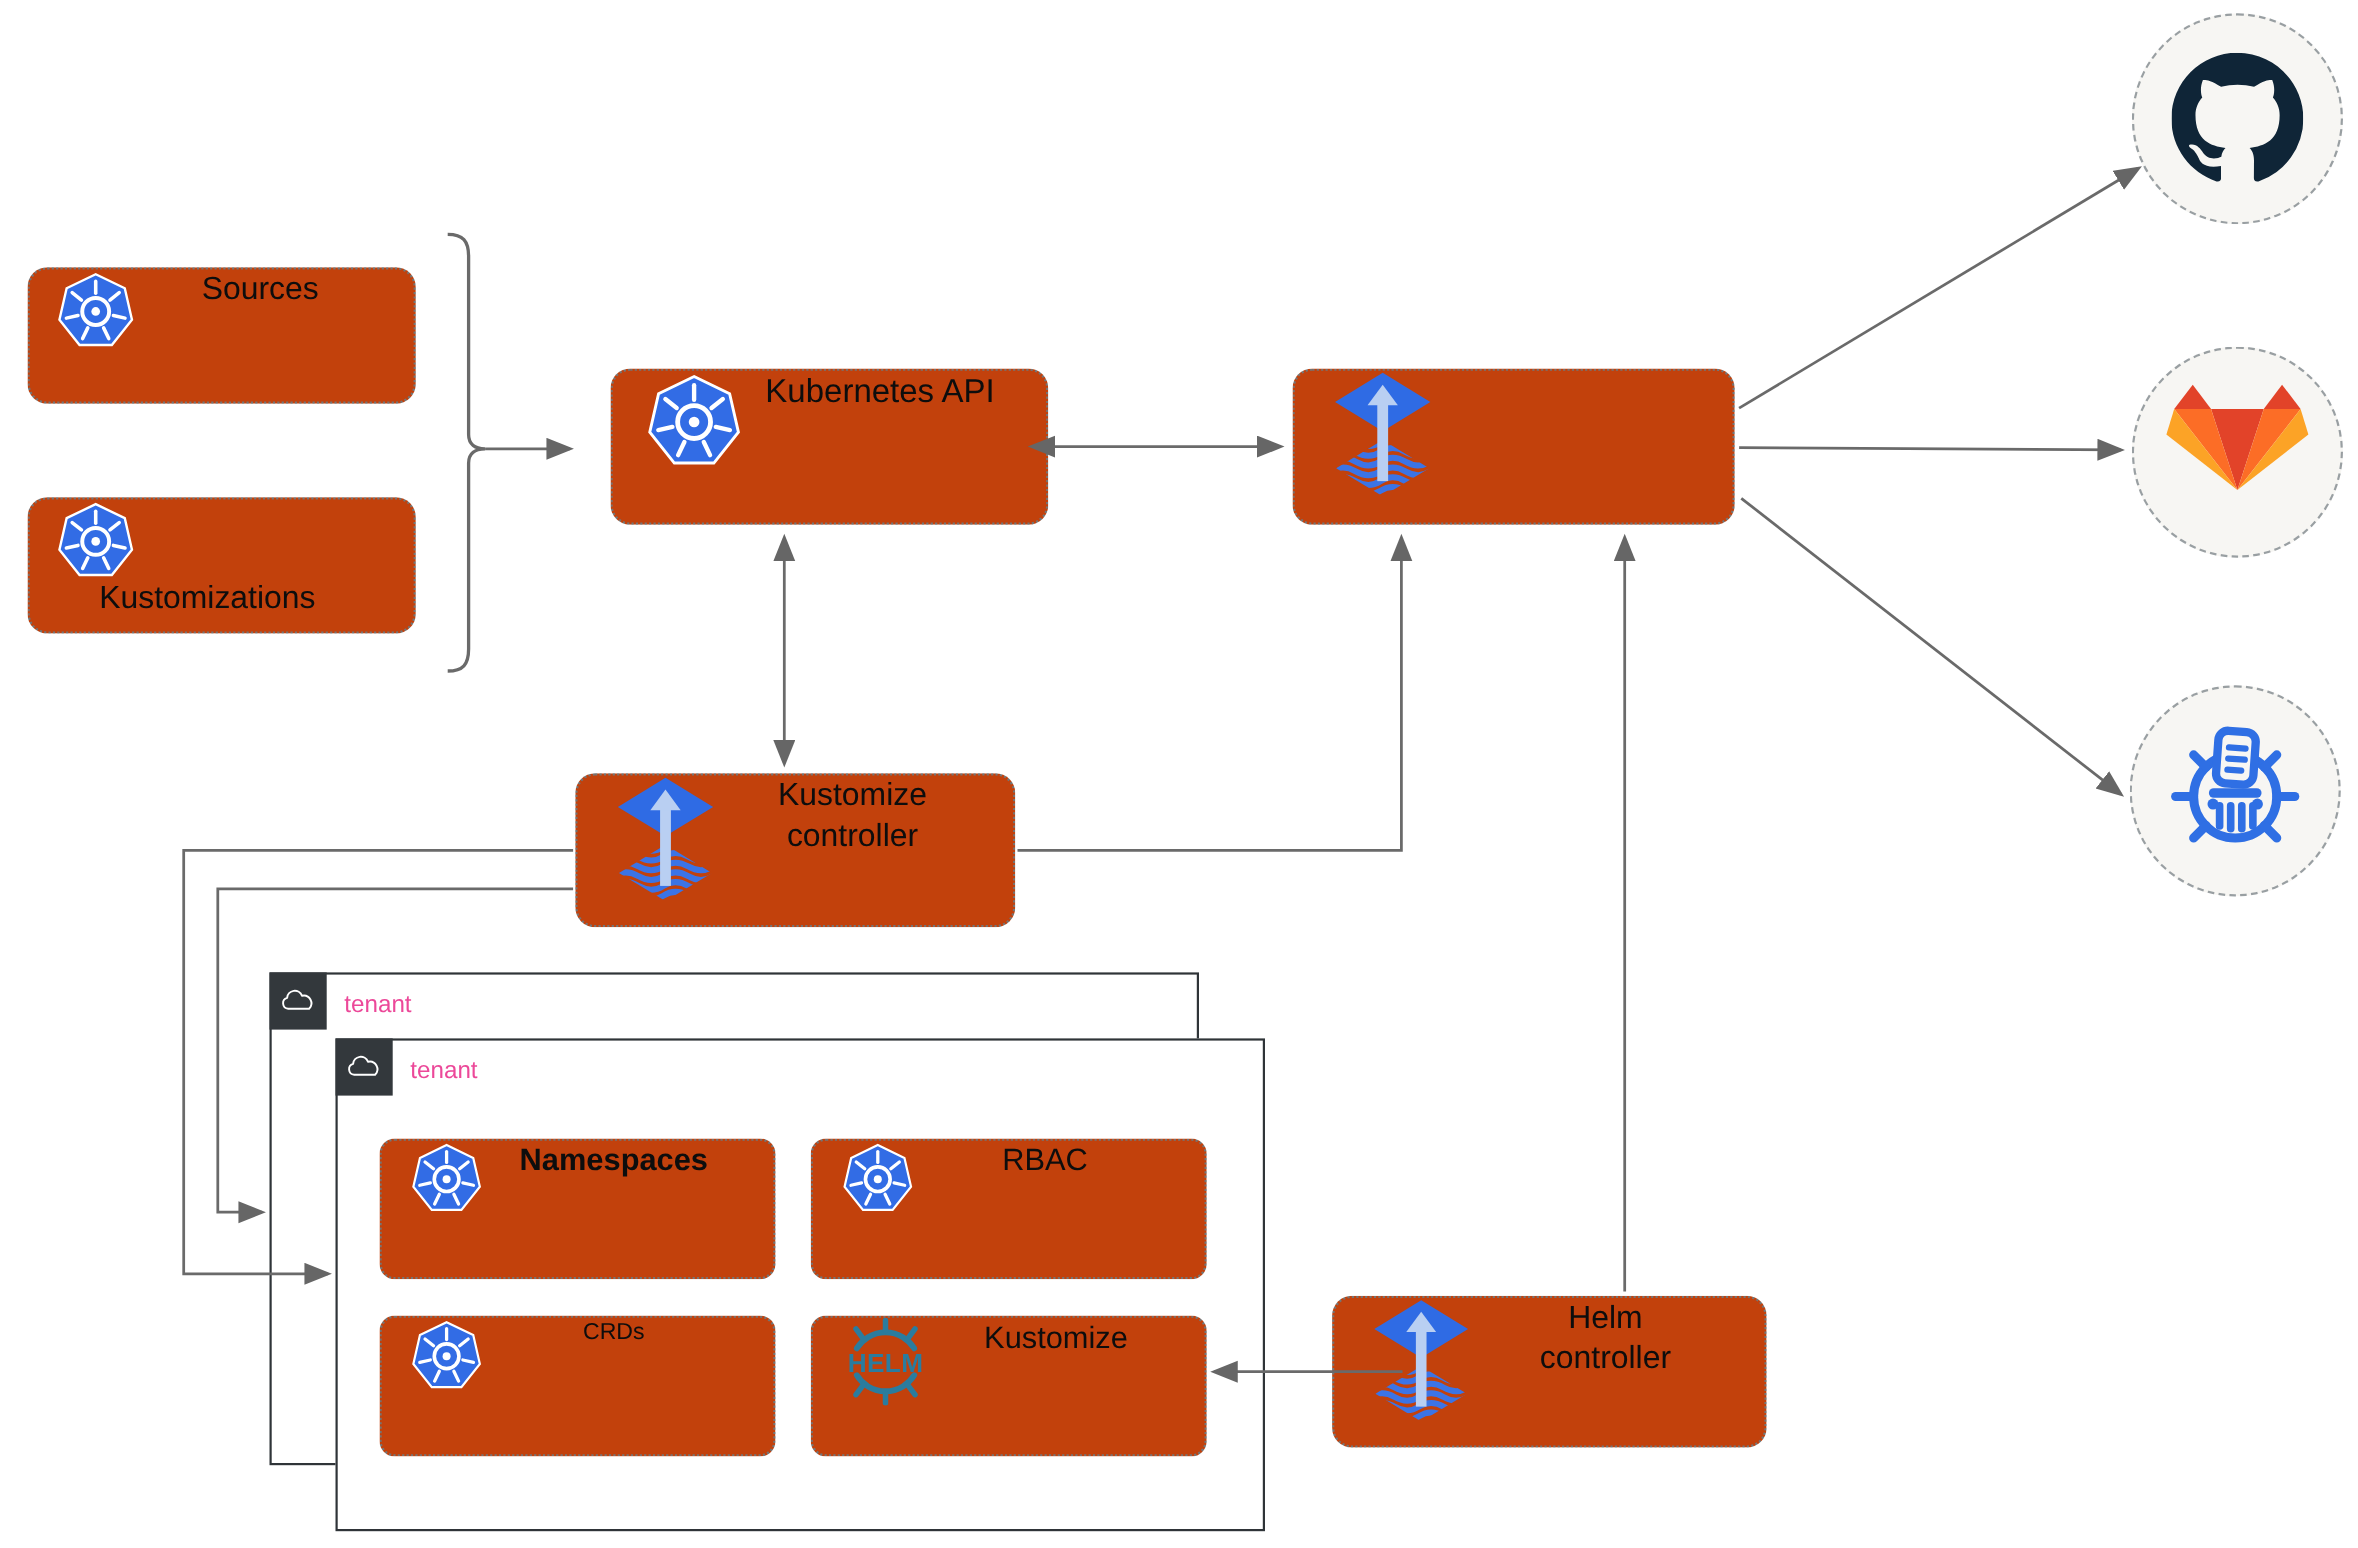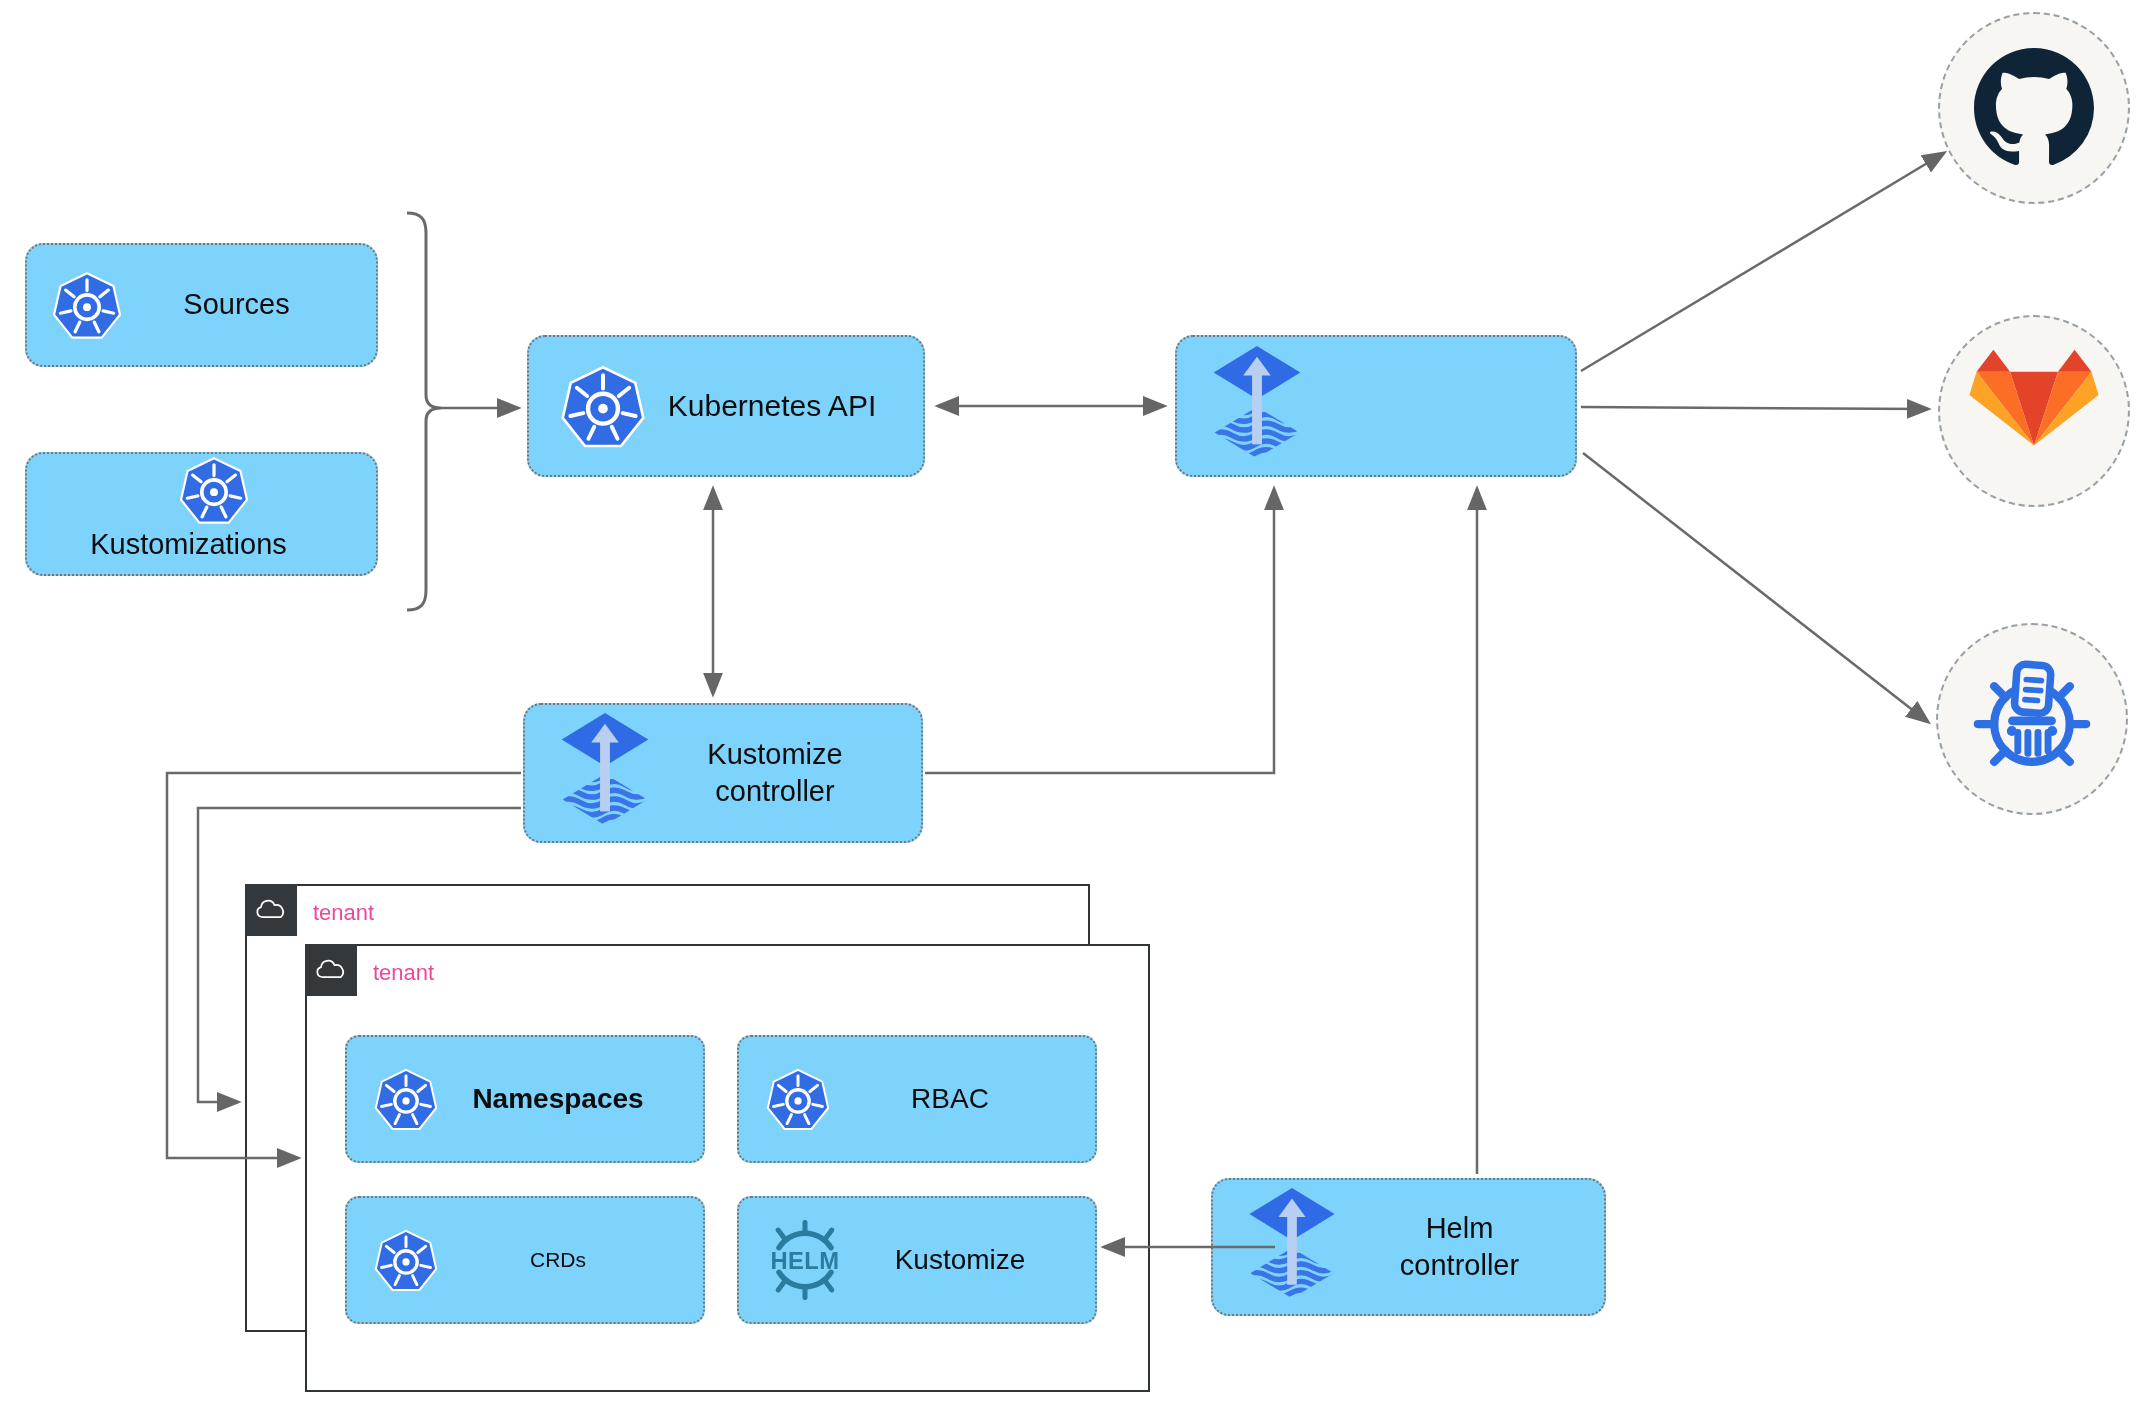--- a/index.html
+++ b/index.html
@@ -2,22 +2,22 @@
 <html><head>
 <meta charset="utf-8">
 <style>
   html,body{margin:0;padding:0;background:#ffffff;}
   .canvas{
     position:relative;width:2144px;height:1407px;background:#ffffff;
     font-family:"Liberation Sans",sans-serif;overflow:hidden;
   }
   
   .card{
-    position:absolute;background:#7dd3fc;border:2px dotted #757575;border-radius:18px;
-    display:flex;align-items:center;box-sizing:border-box;z-index:3;
+    position:absolute;background:#c2410c;border:2px dotted #757575;border-radius:18px;
+    display:flex;box-sizing:border-box;z-index:3;
   }
   .card .ic{flex:0 0 auto;margin-left:30px;display:block;}
   .card .lbl{flex:1;text-align:center;font-size:29px;color:#0d0d0d;line-height:1.28;padding-right:26px;}
   .card .lbl span{display:inline-block;}
   .card .lbl.narrow span{max-width:175px;}
   
   .tenant{
     position:absolute;background:#ffffff;border:2px solid #2f3438;box-sizing:border-box;z-index:2;
   }
   .tenant .badge{
@@ -161,21 +161,21 @@
     <div class="lbl"><span>Sources</span></div>
   </div>
 
   <div class="card" style="left:25px;top:452px;width:353px;height:124px;flex-direction:column;">
     <svg class="ic" width="72" height="72" style="margin-left:24px;">
         <use href="#i-k8s"></use>
       </svg>
     <div class="lbl"><span>Kustomizations</span></div>
   </div>
 
-  <div class="card" style="left:527px;top:335px;width:398px;height:142px;">
+  <div class="card" style="left:555px;top:335px;width:398px;height:142px;">
     <svg class="ic" width="88" height="88">
         <use href="#i-k8s"></use>
       </svg>
     <div class="lbl" style="font-size:30px;"><span>Kubernetes API</span></div>
   </div>
 
   <div class="card" style="left:1175px;top:335px;width:402px;height:142px;">
     <svg class="ic" width="100" height="124">
         <use href="#i-flux"></use>
       </svg>

